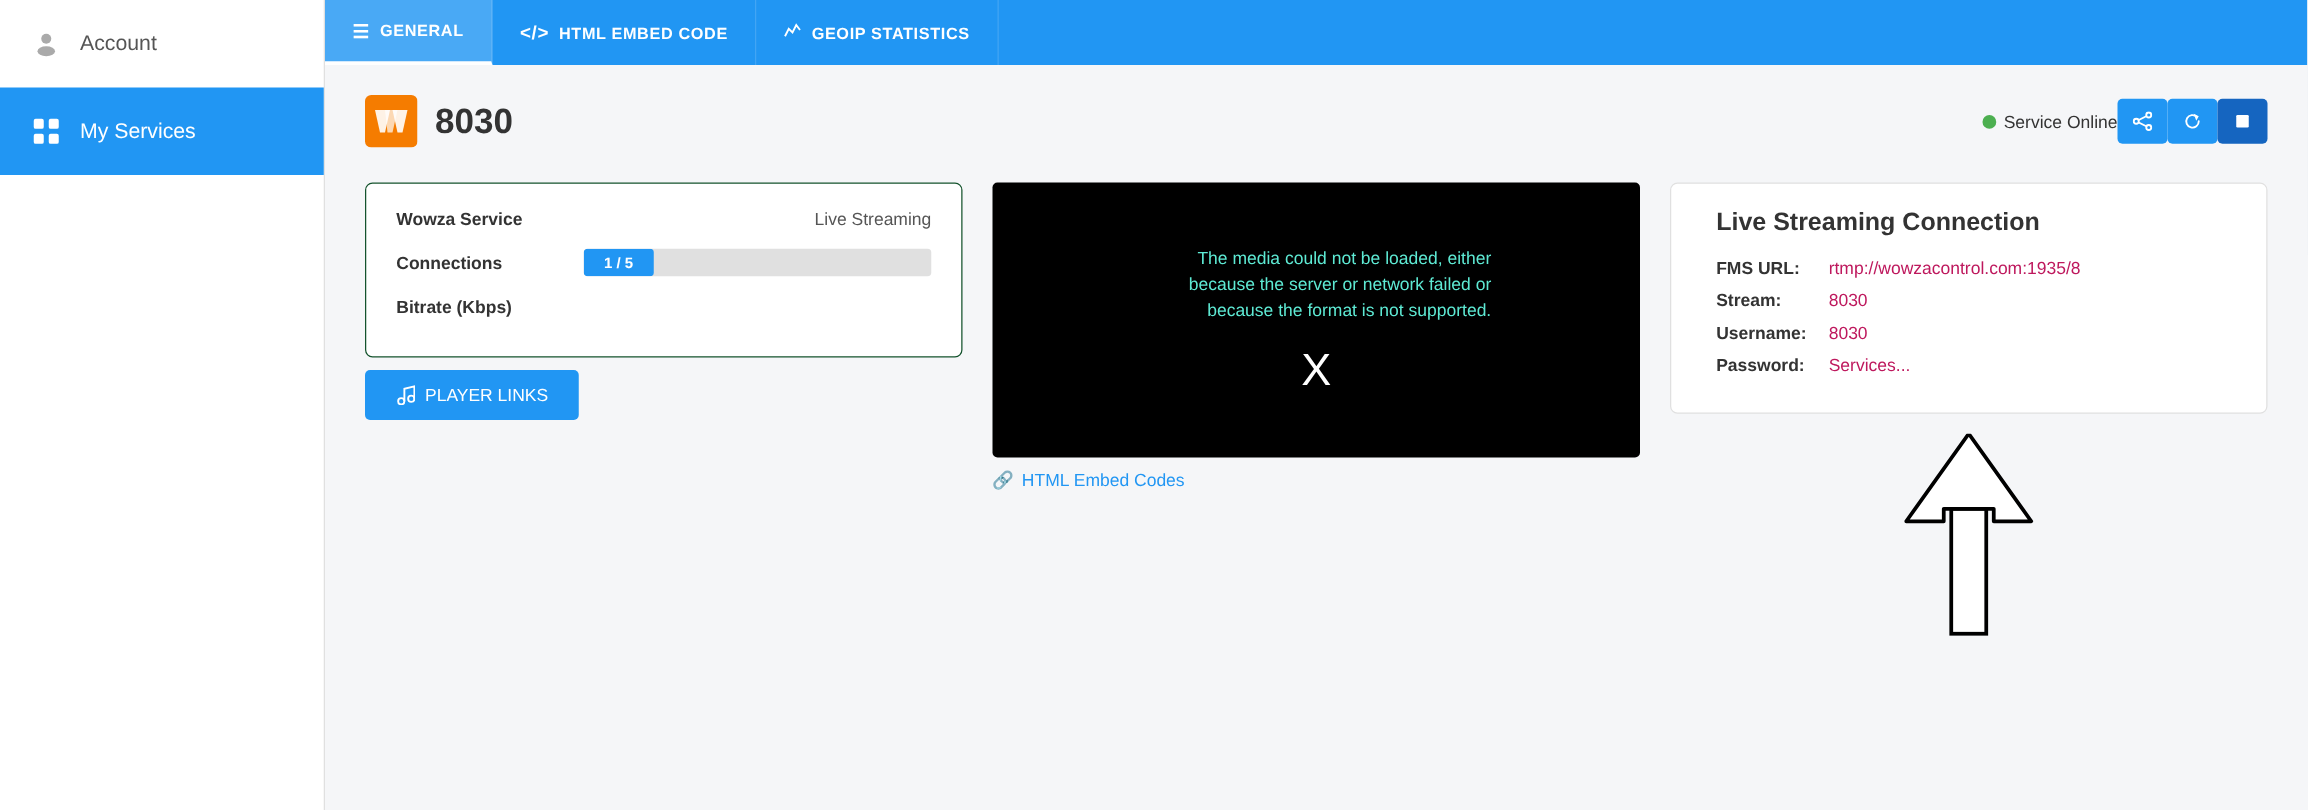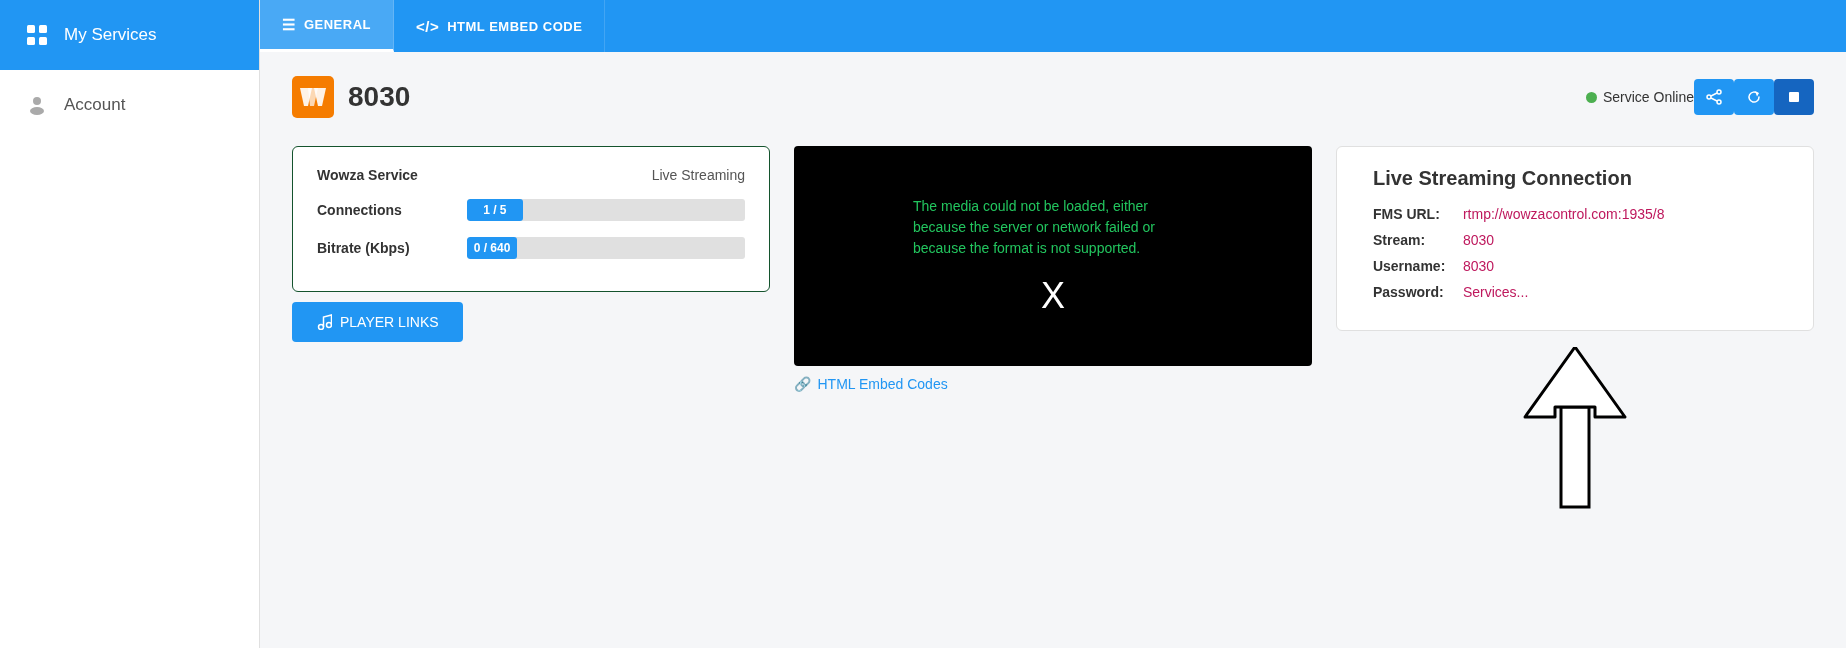--- a/index.html
+++ b/index.html
@@ -203,22 +203,22 @@
       flex-direction: column;
       align-items: center;
       justify-content: center;
       min-height: 220px;
       color: #fff;
       padding: 20px;
       position: relative;
     }
     .video-error-text {
       font-size: 14px;
-      text-align: left;
-      color: #22c55e;
+      text-align: right;
+      color: #5eead4;
       max-width: 280px;
       margin-bottom: 16px;
       line-height: 1.5;
     }
     .video-x {
       font-size: 36px;
       font-weight: 300;
       color: #fff;
     }
     .html-embed-link {
@@ -305,52 +305,60 @@
 
     .svg-logo {
       width: 42px;
       height: 42px;
     }
   </style>
 </head>
 <body>
 
 <div class="sidebar">
+  <div class="sidebar-item">
+    <span class="sidebar-icon">
+      <svg width="22" height="22" viewBox="0 0 22 22" fill="none">
+        <circle cx="11" cy="7" r="4" fill="#aaa"></circle>
+        <ellipse cx="11" cy="17" rx="7" ry="4" fill="#aaa"></ellipse>
+      </svg>
+    </span>
+    <span class="sidebar-label">Account</span>
+  </div>
   <div class="sidebar-item active">
     <span class="sidebar-icon">
       <svg width="22" height="22" viewBox="0 0 22 22" fill="none">
         <rect x="1" y="1" width="8" height="8" rx="1.5" fill="white"></rect>
         <rect x="13" y="1" width="8" height="8" rx="1.5" fill="white"></rect>
         <rect x="1" y="13" width="8" height="8" rx="1.5" fill="white"></rect>
         <rect x="13" y="13" width="8" height="8" rx="1.5" fill="white"></rect>
       </svg>
     </span>
     <span class="sidebar-label">My Services</span>
   </div>
-  <div class="sidebar-item">
-    <span class="sidebar-icon">
-      <svg width="22" height="22" viewBox="0 0 22 22" fill="none">
-        <circle cx="11" cy="7" r="4" fill="#aaa"></circle>
-        <ellipse cx="11" cy="17" rx="7" ry="4" fill="#aaa"></ellipse>
-      </svg>
-    </span>
-    <span class="sidebar-label">Account</span>
-  </div>
 </div>
 
 <div class="main">
 
   <div class="tabs">
     <div class="tab active">
       <span class="tab-icon">☰</span>
       <span>General</span>
     </div>
     <div class="tab">
       <span class="tab-icon">&lt;/&gt;</span>
       <span>HTML Embed Code</span>
+    </div>
+    <div class="tab">
+      <span class="tab-icon">
+        <svg width="14" height="14" viewBox="0 0 14 14" fill="none">
+          <polyline points="1,12 4,6 7,9 10,3 13,7" stroke="white" stroke-width="1.5" fill="none"></polyline>
+        </svg>
+      </span>
+      <span>GeoIP Statistics</span>
     </div>
   </div>
 
   <div class="content">
 
     <div class="service-header">
       <div class="service-title">
 
         <div style="width:42px;height:42px;position:relative;">
           <svg class="svg-logo" viewBox="0 0 42 42">
@@ -404,27 +412,20 @@
             <div class="progress-wrap">
               <div class="progress-bar-bg">
                 <div class="progress-bar-fill" style="width: 20%;">
                   <span>1 / 5</span>
                 </div>
               </div>
             </div>
           </div>
           <div class="info-row">
             <span class="info-label">Bitrate (Kbps)</span>
-            <div class="progress-wrap">
-              <div class="progress-bar-bg">
-                <div class="progress-bar-fill" style="width: 4%;">
-                  <span>0 / 640</span>
-                </div>
-              </div>
-            </div>
           </div>
         </div>
 
         <div class="bottom-area">
           <button class="btn-player-links">
             <svg width="16" height="16" viewBox="0 0 16 16" fill="none">
               <circle cx="5" cy="13" r="2.5" stroke="white" stroke-width="1.5"></circle>
               <circle cx="13" cy="11" r="2.5" stroke="white" stroke-width="1.5"></circle>
               <path d="M7.5 13 L7.5 3 L15.5 1 L15.5 11" stroke="white" stroke-width="1.5" fill="none"></path>
             </svg>

